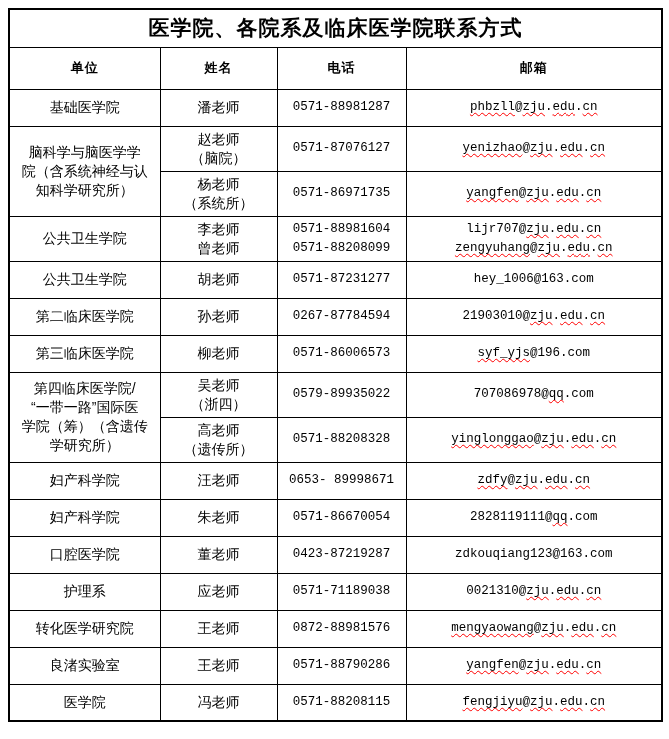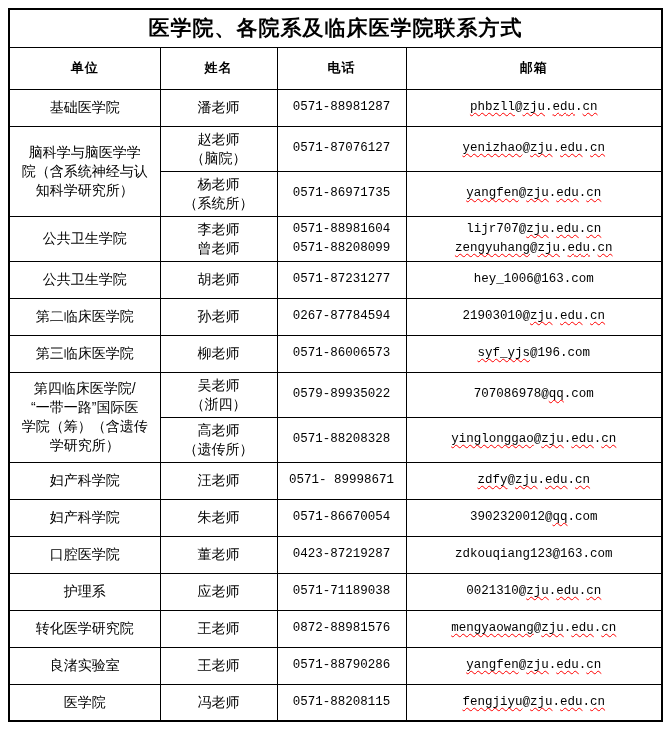--- a/index.html
+++ b/index.html
@@ -138,28 +138,28 @@
           <td class="email"><span><span>707086978@</span><span class="u">qq</span><span>.com</span></span></td>
         </tr>
         <tr>
           <td class="name">高老师<br>（遗传所）</td>
           <td class="phone">0571-88208328</td>
           <td class="email"><span><span class="u">yinglonggao</span><span>@</span><span class="u">zju</span><span>.</span><span class="u">edu</span><span>.</span><span class="u">cn</span></span></td>
         </tr>
         <tr>
           <td class="unit" rowspan="1">妇产科学院</td>
           <td class="name">汪老师</td>
-          <td class="phone">0571- 89998671</td>
+          <td class="phone">0653- 89998671</td>
           <td class="email"><span><span class="u">zdfy</span><span>@</span><span class="u">zju</span><span>.</span><span class="u">edu</span><span>.</span><span class="u">cn</span></span></td>
         </tr>
         <tr>
           <td class="unit" rowspan="1">妇产科学院</td>
           <td class="name">朱老师</td>
           <td class="phone">0571-86670054</td>
-          <td class="email"><span><span>3902320012@</span><span class="u">qq</span><span>.com</span></span></td>
+          <td class="email"><span><span>2828119111@</span><span class="u">qq</span><span>.com</span></span></td>
         </tr>
         <tr>
           <td class="unit" rowspan="1">口腔医学院</td>
           <td class="name">董老师</td>
           <td class="phone">0423-87219287</td>
           <td class="email"><span><span>zdkouqiang123@163.com</span></span></td>
         </tr>
         <tr>
           <td class="unit" rowspan="1">护理系</td>
           <td class="name">应老师</td>

